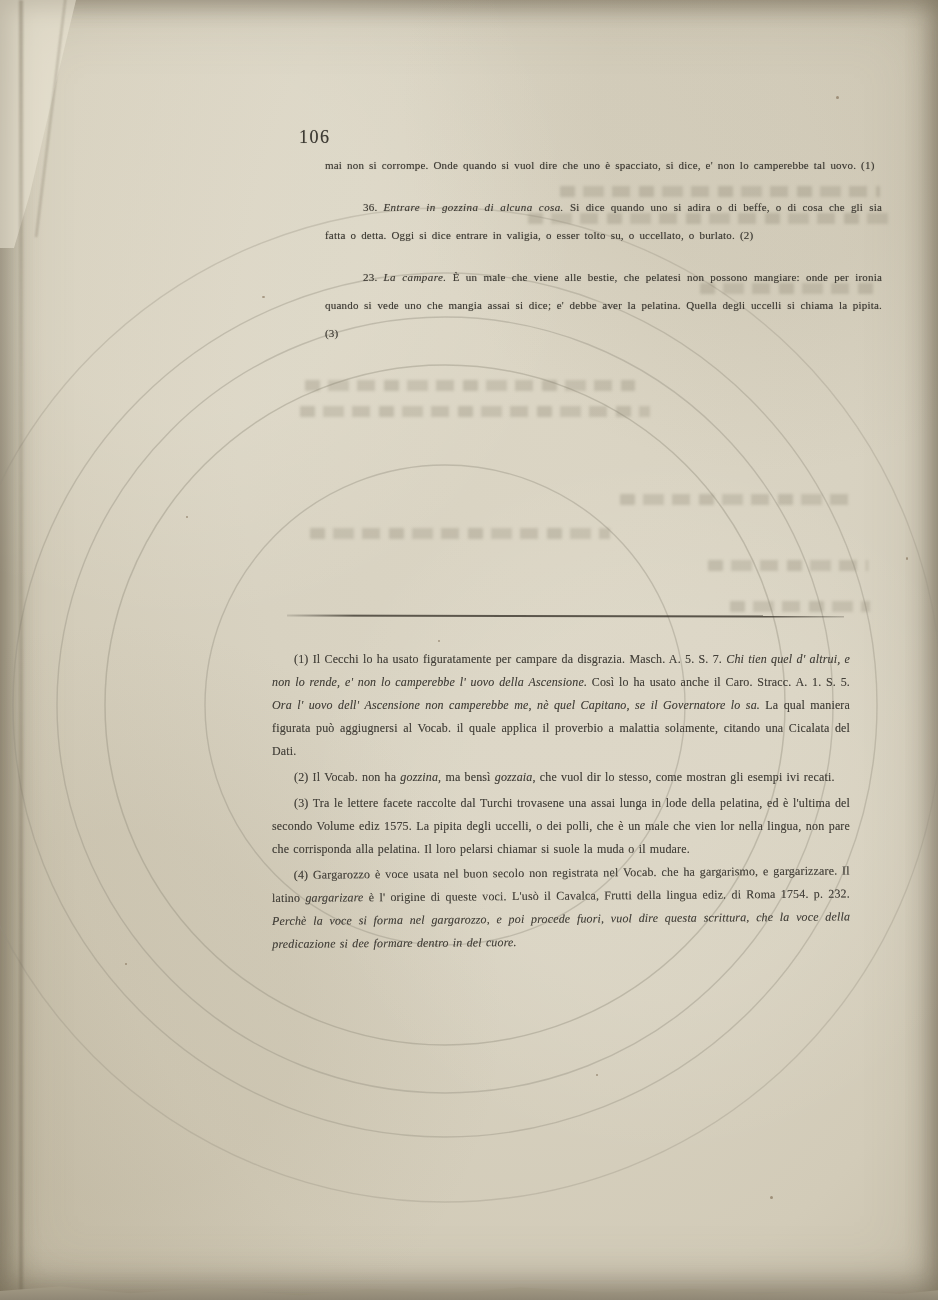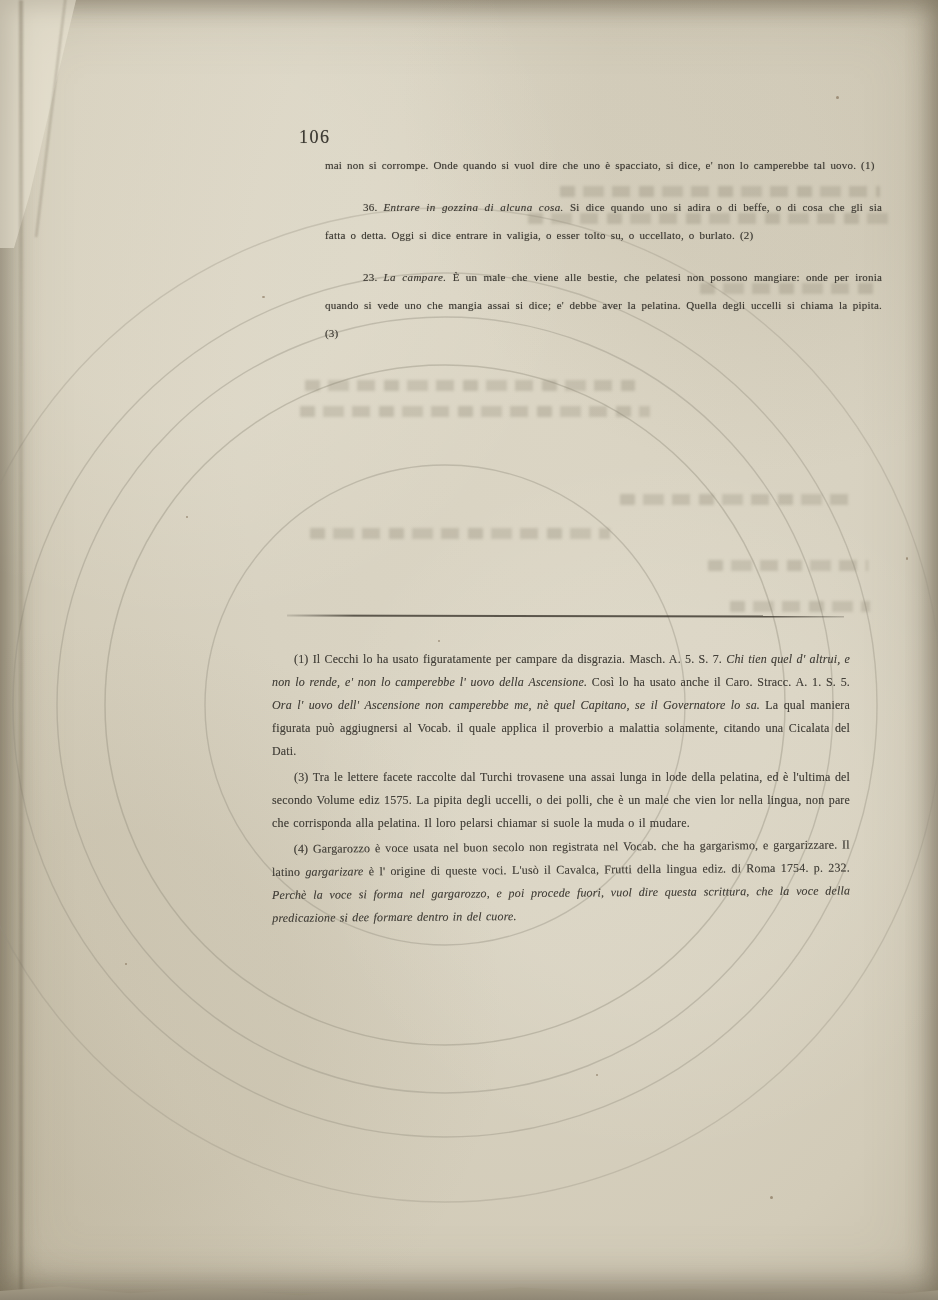--- a/index.html
+++ b/index.html
@@ -134,17 +134,18 @@
 
   <p><span>23. </span><i>La campare. </i><span>È un male che viene alle bestie, che pelatesi non possono mangiare: onde per ironia quando si vede uno che mangia assai si dice; e' debbe aver la pelatina. Quella degli uccelli si chiama la pipita. (3)</span></p>
 
 </div>
 
 <div class="rule"></div>
 
 <div class="fn-block">
   <p><span>(1) Il Cecchi lo ha usato figuratamente per campare da disgrazia. Masch. A. 5. S. 7. </span><i>Chi tien quel d' altrui, e non lo rende, e' non lo camperebbe l' uovo della Ascensione. </i><span>Così lo ha usato anche il Caro. Stracc. A. 1. S. 5. </span><i>Ora l' uovo dell' Ascensione non camperebbe me, nè quel Capitano, se il Governatore lo sa. </i><span>La qual maniera figurata può aggiugnersi al Vocab. il quale applica il proverbio a malattia solamente, citando una Cicalata del Dati.</span></p>
 
+  <p><span>(2) Il Vocab. non ha </span><i>gozzina</i><span>, ma bensì </span><i>gozzaia</i><span>, che vuol dir lo stesso, come mostran gli esempi ivi recati.</span></p>
 
   <p><span>(3) Tra le lettere facete raccolte dal Turchi trovasene una assai lunga in lode della pelatina, ed è l'ultima del secondo Volume ediz 1575. La pipita degli uccelli, o dei polli, che è un male che vien lor nella lingua, non pare che corrisponda alla pelatina. Il loro pelarsi chiamar si suole la muda o il mudare.</span></p>
 
   <p class="tilt"><span>(4) Gargarozzo è voce usata nel buon secolo non registrata nel Vocab. che ha gargarismo, e gargarizzare. Il latino </span><i>gargarizare</i><span> è l' origine di queste voci. L'usò il Cavalca, Frutti della lingua ediz. di Roma 1754. p. 232. </span><i>Perchè la voce si forma nel gargarozzo, e poi procede fuori, vuol dire questa scrittura, che la voce della predicazione si dee formare dentro in del cuore.</i></p>
 </div>
 
 </body></html>

